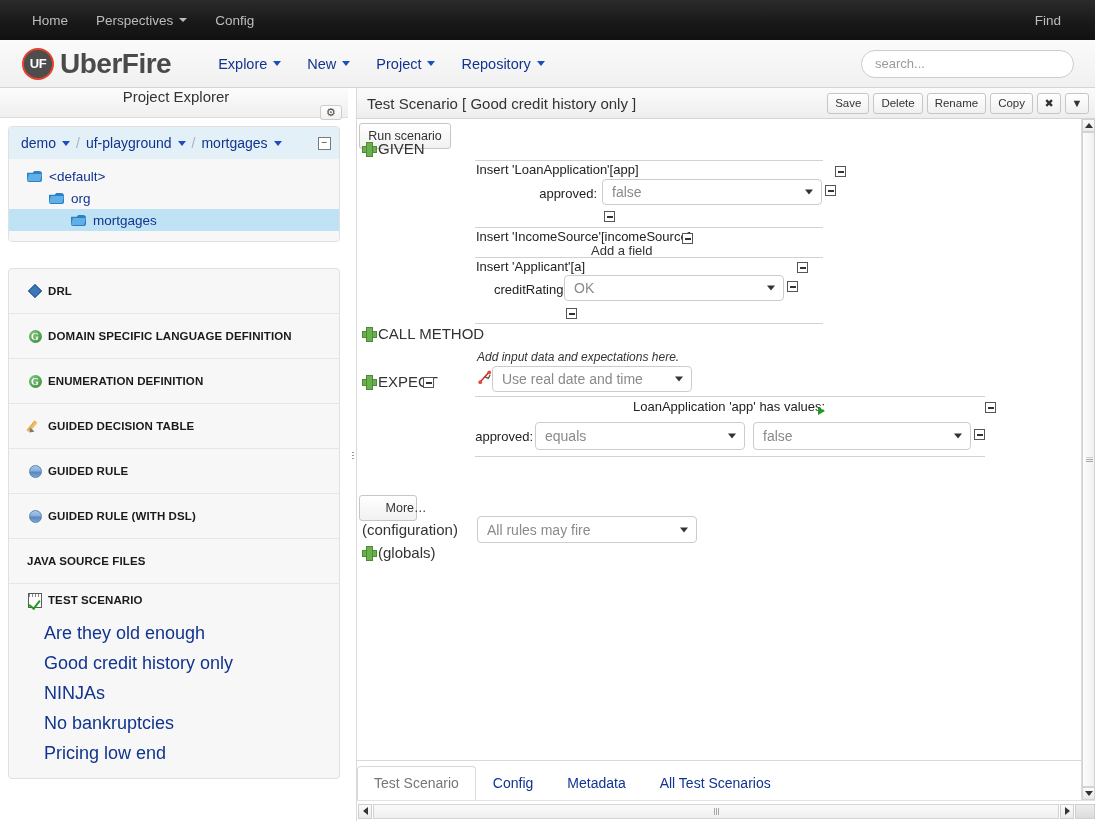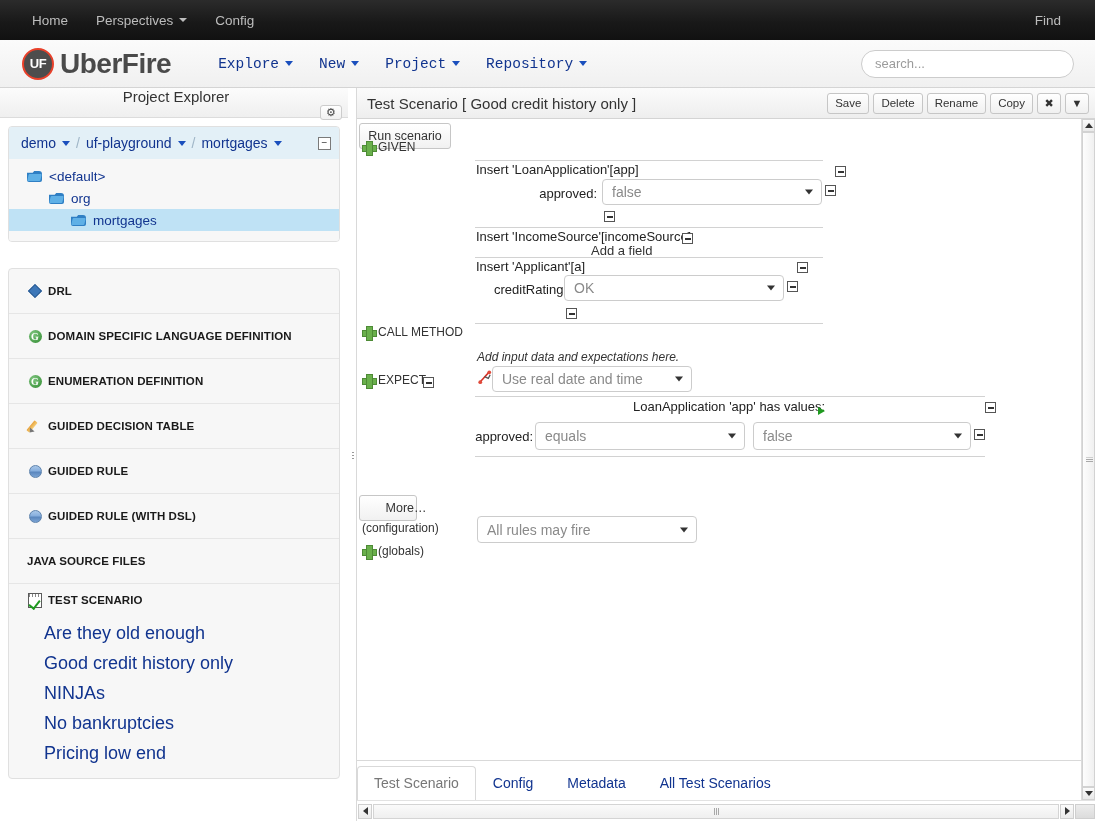--- a/index.html
+++ b/index.html
@@ -43,21 +43,21 @@
     width: 32px; height: 32px; border-radius: 50%;
     background: #4d4d4d; border: 2.5px solid #e8402a;
     display: flex; align-items: center; justify-content: center;
     color: #fff; font-size: 13px; font-weight: bold; letter-spacing: -0.5px;
     font-family: "Liberation Sans", sans-serif;
   }
   #brand-title {
     font-size: 28px; font-weight: bold; color: #4a4a4a;
     margin-left: 6px; letter-spacing: -0.5px;
   }
-  #brand-menu { display: flex; align-items: center; margin-left: 34px; font-family: Liberation Mono, monospace; }
+  #brand-menu { display: flex; align-items: center; margin-left: 34px; }
   .brand-link {
     color: #11348f; font-size: 14.5px; padding: 0 13px; cursor: pointer;
     display: flex; align-items: center; white-space: nowrap;
   }
   .caret-blue {
     display: inline-block; width: 0; height: 0; margin-left: 6px;
     border-left: 4px solid transparent; border-right: 4px solid transparent;
     border-top: 5px solid #1a4fbd;
   }
   #brand-search {
@@ -219,21 +219,21 @@
   }
   #more-btn {
     position: absolute; left: 2px; top: 376px; width: 58px; height: 26px;
     border: 1px solid #c6c6c6; border-radius: 3px;
     background: linear-gradient(to bottom, #ffffff, #f1f1f1);
     font-size: 12.5px; color: #333; cursor: pointer;
     display: flex; align-items: center; justify-content: center; padding-left: 36px;
   }
 
   .sec-label {
-    position: absolute; font-size: 12px; color: #333; white-space: nowrap;
+    position: absolute; font-size: 15px; color: #333; white-space: nowrap;
     display: flex; align-items: center;
   }
   .plus-ico {
     width: 13px; height: 13px; position: relative; flex: none; margin-right: 3px;
     cursor: pointer;
   }
   .plus-ico::before, .plus-ico::after {
     content: ''; position: absolute; background: #6ab04c; border: 1px solid #4e8b36;
   }
   .plus-ico::before { left: 0; top: 4px; width: 13px; height: 5px; }

